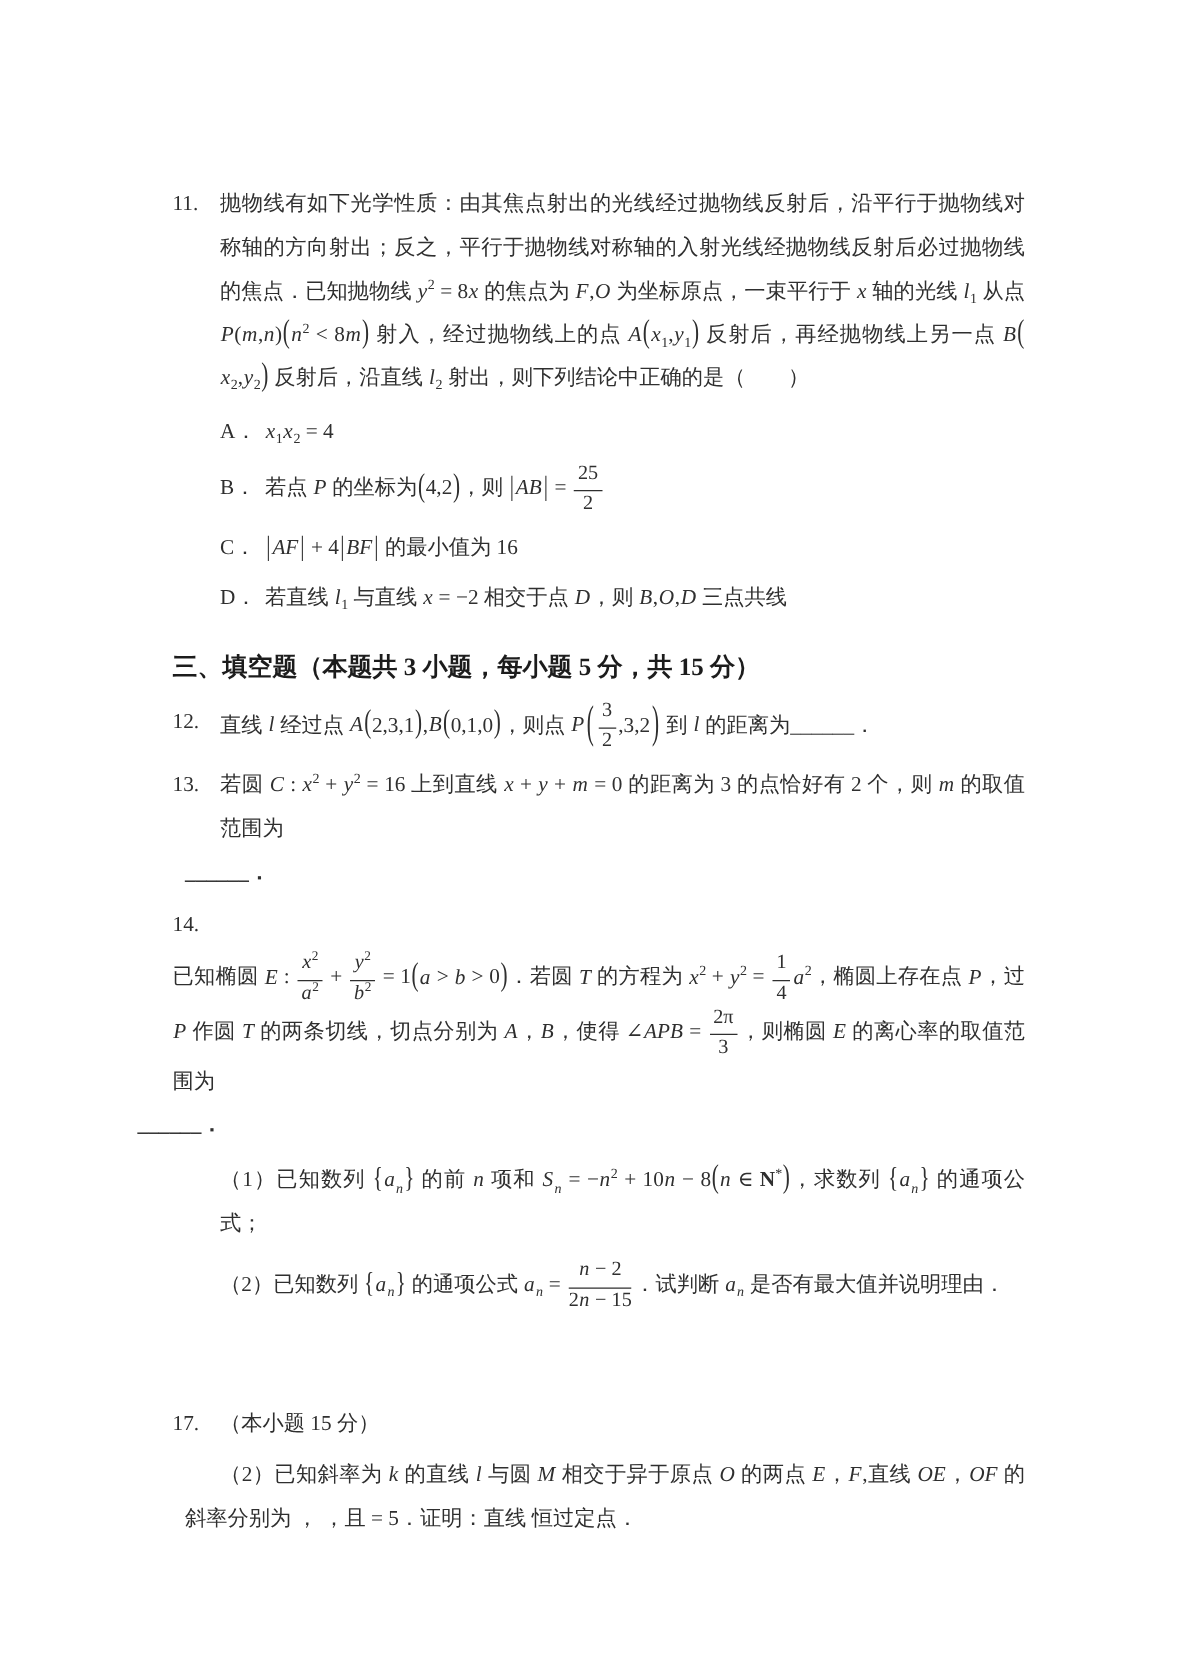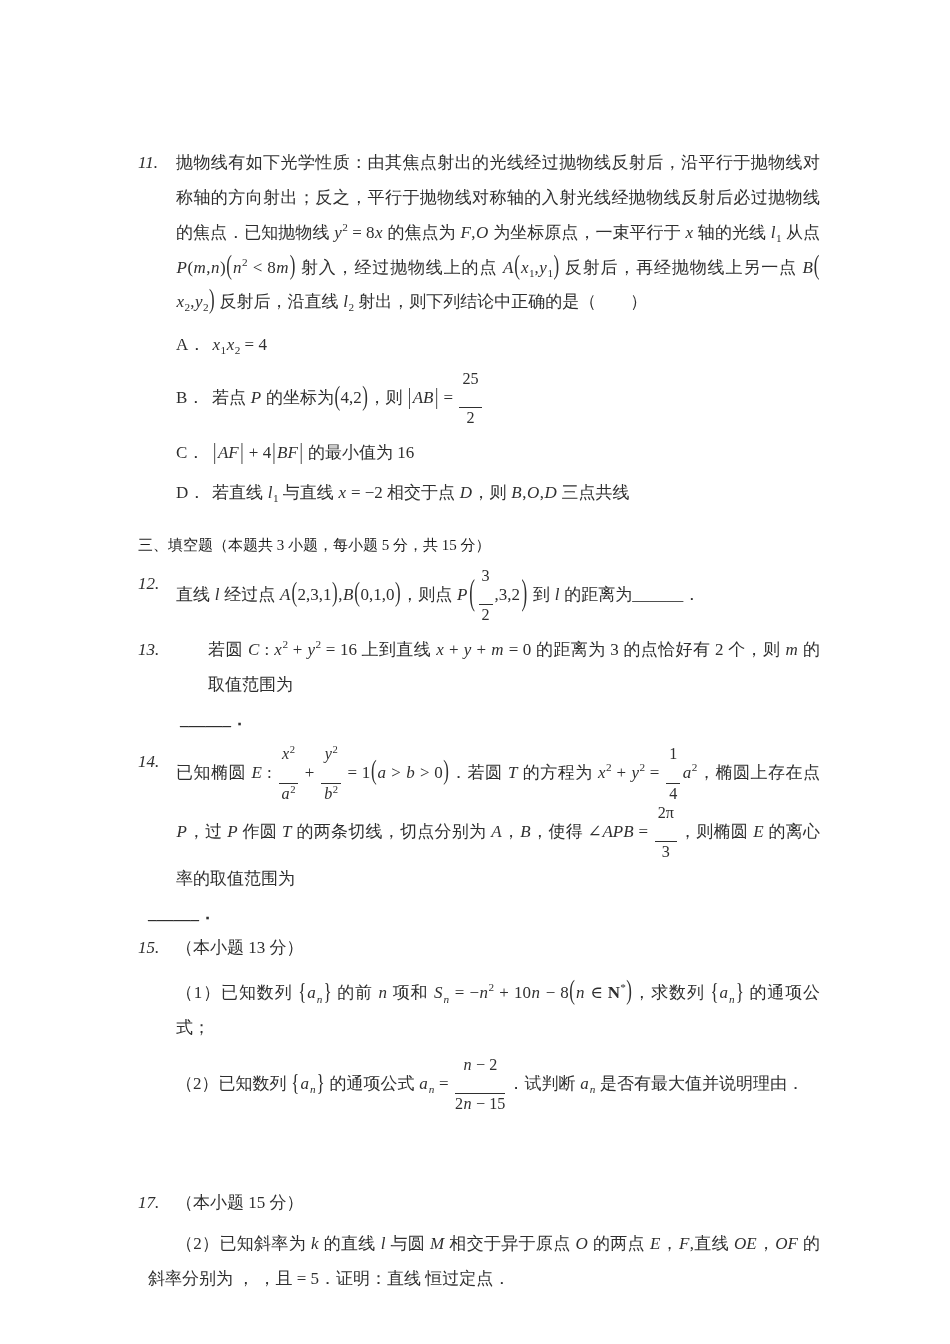--- a/index.html
+++ b/index.html
@@ -11,27 +11,27 @@
     -webkit-font-smoothing:antialiased;
   }
   .page {
     box-sizing:border-box;
     width:950px; height:1344px;
     padding:146px 130px 0 138px;
     background:#ffffff;
   }
   
   .qrow { display:flex; align-items:flex-start; }
-  .qnum { flex:0 0 38px; line-height:2.05;font-style:italic; }
+  .qnum { flex:0 0 38px; line-height:2.05; }
   .qbody { flex:1; margin:0; text-align:justify; line-height:2.05; }
   .qtitle { line-height:2.05; margin:0; }
 
   .sec {
-    font-weight:normal; color:#1c1c1c;
-    font-size:15px; line-height:1.6;
+    font-weight:bold; color:#1c1c1c;
+    font-size:20px; line-height:1.6;
     margin:24px 0 10px 0;
   }
   .options { margin:8px 0 0 38px; }
   .opt { display:flex; align-items:baseline; margin:9px 0; line-height:1.85; }
   .optlabel { flex:0 0 36px; }
   .optbody { flex:1; }
 
   .part  { margin:10px 0 10px 38px; line-height:2.05; text-align:justify; }
   .intro { margin:6px 0 6px 38px; line-height:2.05; }
   .part-hang { margin:6px 0 6px 10px; text-indent:28px; line-height:2.05; text-align:justify; }
@@ -39,21 +39,21 @@
   .gap-large { height:62px; }
 
   
   i { font-style:italic; padding:0 0.5px; }
   sub, sup { font-size:66%; line-height:0; }
   .frac {
     display:inline-block; vertical-align:middle;
     text-align:center; line-height:1.15;
     font-size:0.95em; margin:0 2px;
   }
-  .frac .num { display:block; padding:0 3px 19px; border-bottom:1.2px solid #2f2f2f; }
+  .frac .num { display:block; padding:0 3px 4px; border-bottom:1.2px solid #2f2f2f; }
   .frac .den { display:block; padding-top:1px; }
   .bp  { display:inline-block; transform:scaleY(1.55); transform-origin:center 58%; font-weight:300; padding:0 0.5px; }
   .hp  { display:inline-block; transform:scaleY(2.15); transform-origin:center 52%; font-weight:200; padding:0 1.5px; }
   .vb  { display:inline-block; transform:scaleY(1.3); transform-origin:center 58%; font-weight:300; padding:0 1px; }
   .cb  { display:inline-block; transform:scaleY(1.35); transform-origin:center 58%; font-weight:300; padding:0 0.5px; }
   .rad { display:inline-block; transform:scaleY(1.1); margin-right:-1px; }
   .ol  { border-top:1.2px solid #2f2f2f; padding-top:0.5px; }
   .outdent { margin-left:-28px;font-weight:bold; }
 </style>
 </head>
@@ -86,36 +86,32 @@
     </div>
   </section>
 
   <h2 class="sec">三、填空题（本题共 3 小题，每小题 5 分，共 15 分）</h2>
 
   <div class="qrow">
     <span class="qnum">12.</span>
     <p class="qbody">直线 <i>l</i> 经过点 <i>A</i><span class="bp">(</span>2,3,1<span class="bp">)</span>,<i>B</i><span class="bp">(</span>0,1,0<span class="bp">)</span>，则点 <i>P</i><span class="hp">(</span><span class="frac"><span class="num">3</span><span class="den">2</span></span>,3,2<span class="hp">)</span> 到 <i>l</i> 的距离为______．</p>
   </div>
 
-  <div class="qrow" style="margin-top:8px;gap:32px;">
+  <div class="qrow" style="margin-top:8px;">
     <span class="qnum">13.</span>
     <p class="qbody">若圆 <i>C</i> : <i>x</i><sup>2</sup> + <i>y</i><sup>2</sup> = 16 上到直线 <i>x</i> + <i>y</i> + <i>m</i> = 0 的距离为 3 的点恰好有 2 个，则 <i>m</i> 的取值范围为<br><span class="outdent">______．</span></p>
   </div>
 
-  <div class="qrow" style="margin-top:8px;">
+  <div class="qrow" style="margin-top:8px;flex-direction:column;">
     <span class="qnum">14.</span>
     <p class="qbody">已知椭圆 <i>E</i> : <span class="frac"><span class="num"><i>x</i><sup>2</sup></span><span class="den"><i>a</i><sup>2</sup></span></span> + <span class="frac"><span class="num"><i>y</i><sup>2</sup></span><span class="den"><i>b</i><sup>2</sup></span></span> = 1<span class="bp">(</span><i>a</i> &gt; <i>b</i> &gt; 0<span class="bp">)</span>．若圆 <i>T</i> 的方程为 <i>x</i><sup>2</sup> + <i>y</i><sup>2</sup> = <span class="frac"><span class="num">1</span><span class="den">4</span></span><i>a</i><sup>2</sup>，椭圆上存在点 <i>P</i>，过 <i>P</i> 作圆 <i>T</i> 的两条切线，切点分别为 <i>A</i>，<i>B</i>，使得 ∠<i>APB</i> = <span class="frac"><span class="num">2π</span><span class="den">3</span></span>，则椭圆 <i>E</i> 的离心率的取值范围为<br><span class="outdent">______．</span></p>
   </div>
 
 
   <section>
-    <div class="qrow">
-      <span class="qnum">15.</span>
-      <p class="qtitle">（本小题 13 分）</p>
-    </div>
     <p class="part">（1）已知数列 <span class="cb">{</span><i>a</i><sub><i>n</i></sub><span class="cb">}</span> 的前 <i>n</i> 项和 <i>S</i><sub><i>n</i></sub> = −<i>n</i><sup>2</sup> + 10<i>n</i> − 8<span class="bp">(</span><i>n</i> ∈ <b>N</b><sup>*</sup><span class="bp">)</span>，求数列 <span class="cb">{</span><i>a</i><sub><i>n</i></sub><span class="cb">}</span> 的通项公式；</p>
     <p class="part">（2）已知数列 <span class="cb">{</span><i>a</i><sub><i>n</i></sub><span class="cb">}</span> 的通项公式 <i>a</i><sub><i>n</i></sub> = <span class="frac"><span class="num"><i>n</i> − 2</span><span class="den">2<i>n</i> − 15</span></span>．试判断 <i>a</i><sub><i>n</i></sub> 是否有最大值并说明理由．</p>
   </section>
 
   <div class="gap-large"></div>
 
   <section>
     <div class="qrow">
       <span class="qnum">17.</span>
       <p class="qtitle">（本小题 15 分）</p>

